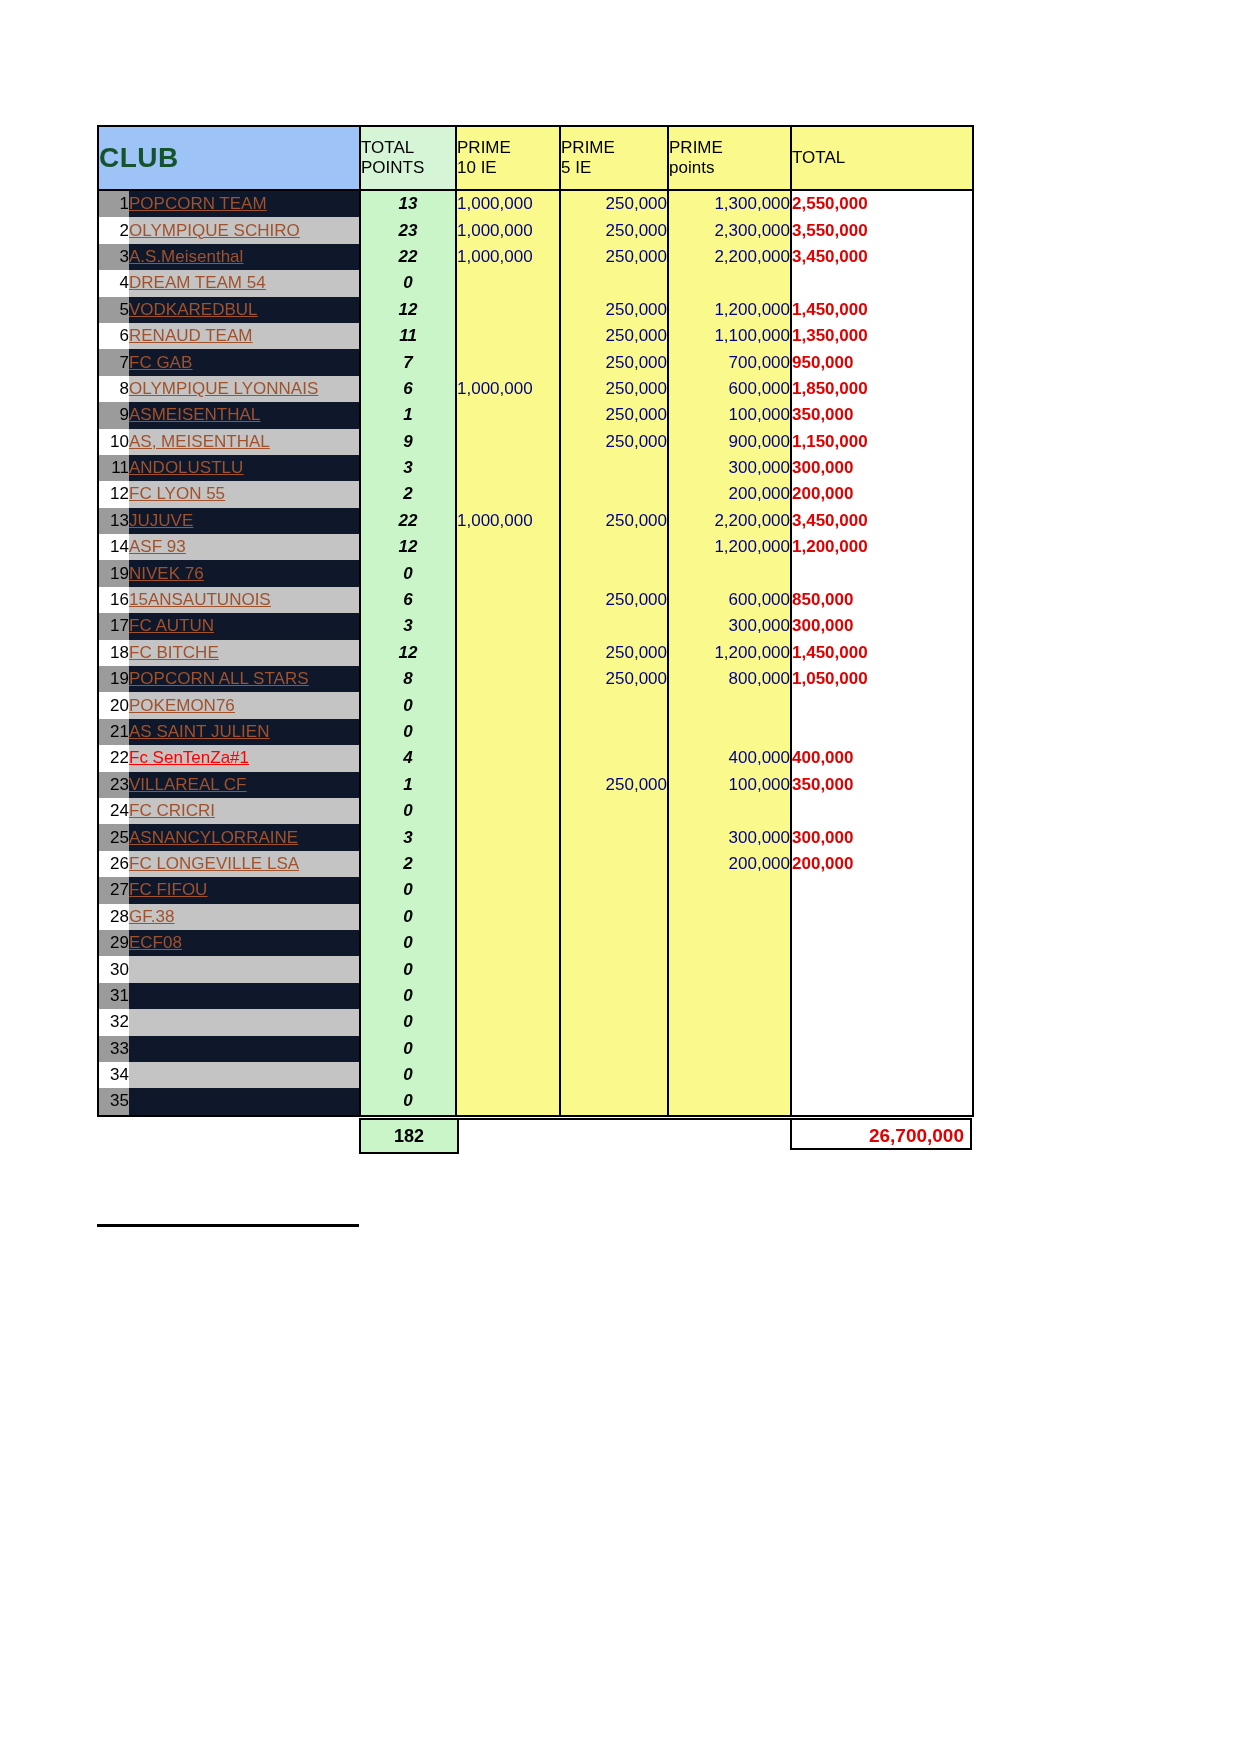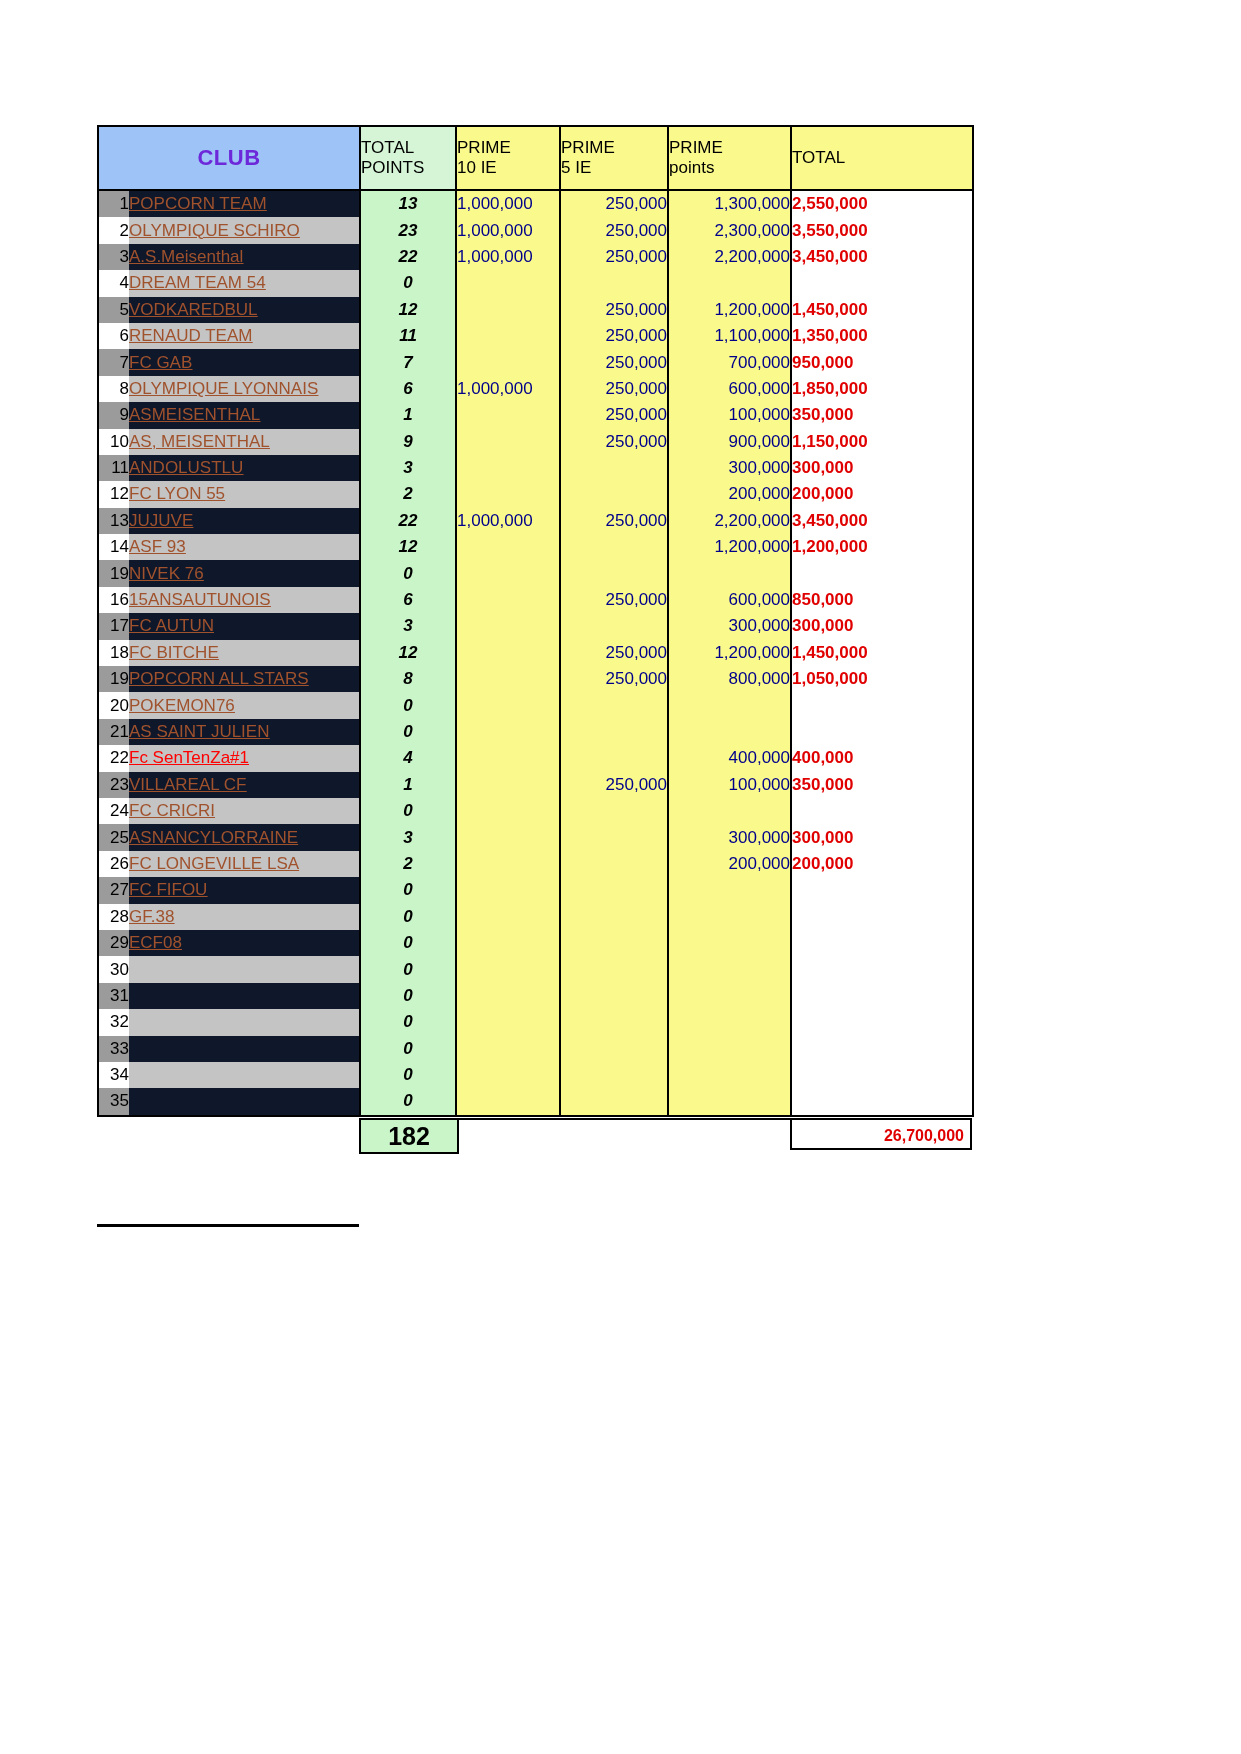--- a/index.html
+++ b/index.html
@@ -16,21 +16,21 @@
   col.c-pts{width:96px;}
   col.c-p10{width:104px;}
   col.c-p5{width:108px;}
   col.c-ppt{width:123px;}
   col.c-tot{width:182px;}
 
   
   tr.hdr td{height:62px;}
   td.h-club{
     background:#9DC3F7;border:2px solid #000;
-    text-align:center;font-weight:bold;font-size:22px;color:#6d28d9;
+    font-weight:bold;font-size:28px;color:#14532d;
     letter-spacing:.5px;
   }
   td.h-pts{
     background:#D6F5D6;border:2px solid #000;
     font-size:17px;color:#000;line-height:1.15;padding-left:5px;text-align:left;
   }
   td.h-yel{
     background:#FAFA8C;border:2px solid #000;
     font-size:17px;color:#000;line-height:1.15;padding-left:5px;text-align:left;
   }
@@ -74,27 +74,27 @@
   }
 
   
   tr.last td{border-bottom:2px solid #000;}
 
   
   #summary{position:relative;width:875px;height:34px;margin-top:1px;}
   #summary .cell{position:absolute;top:0;height:32px;line-height:32px;}
   #sum-pts{
     left:262px;width:96px;background:#C9F5C9;border:2px solid #000;
-    text-align:center;font-weight:bold;font-size:25px;color:#000;
+    text-align:center;font-weight:bold;font-size:18px;color:#000;
   }
   #sum-tot{
     left:693px;width:182px;background:#ffffff;border:2px solid #000;
     border-left:2px solid #000;
     text-align:right;padding-right:6px;box-sizing:border-box;
-    font-weight:bold;font-size:16px;color:#E00000;
+    font-weight:bold;font-size:19px;color:#E00000;
   }
   #sum-mid{
     left:360px;width:333px;height:32px;border-top:2px solid #000;
   }
 
   
   #dash-artifact{
     position:absolute;left:0px;top:1097px;width:262px;height:12px;
     overflow:hidden;
   }

